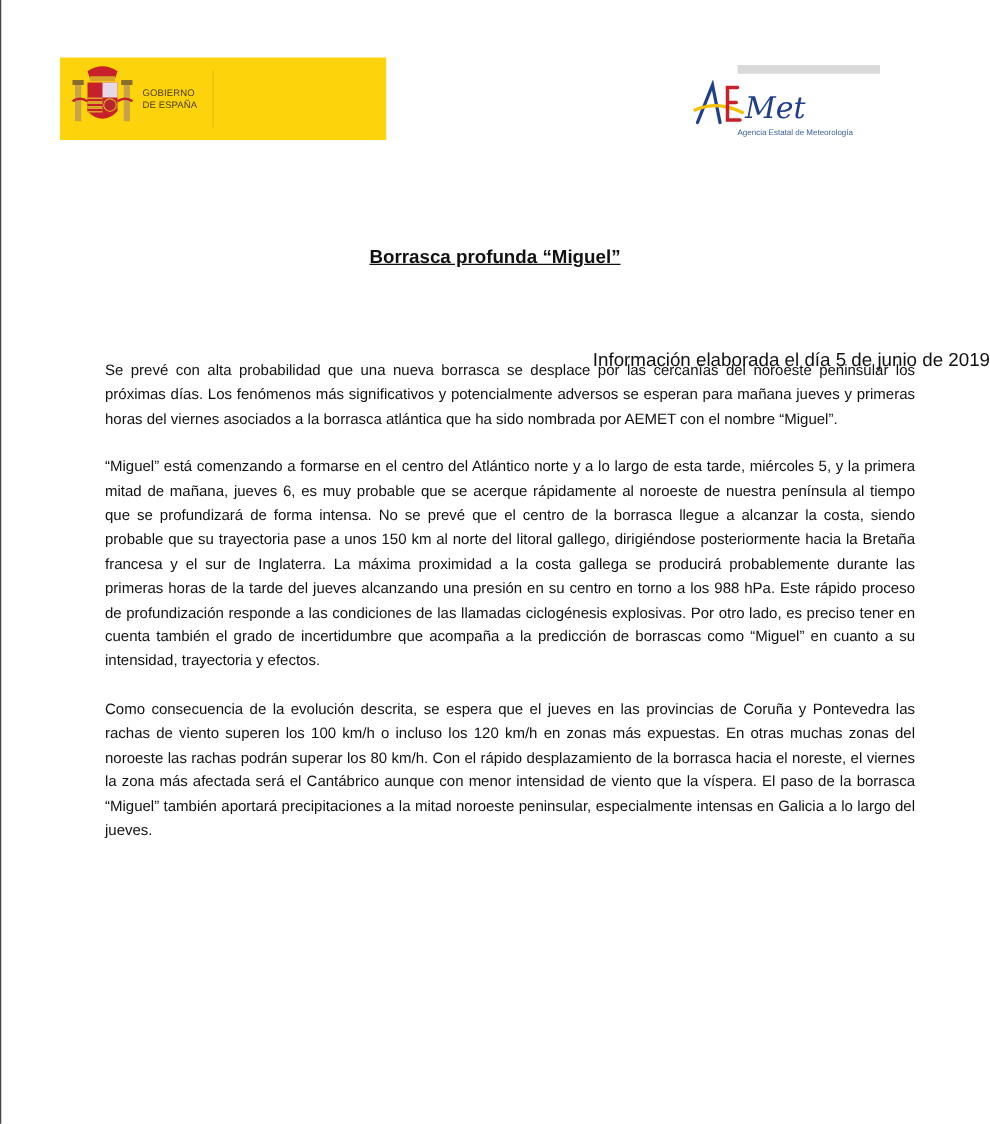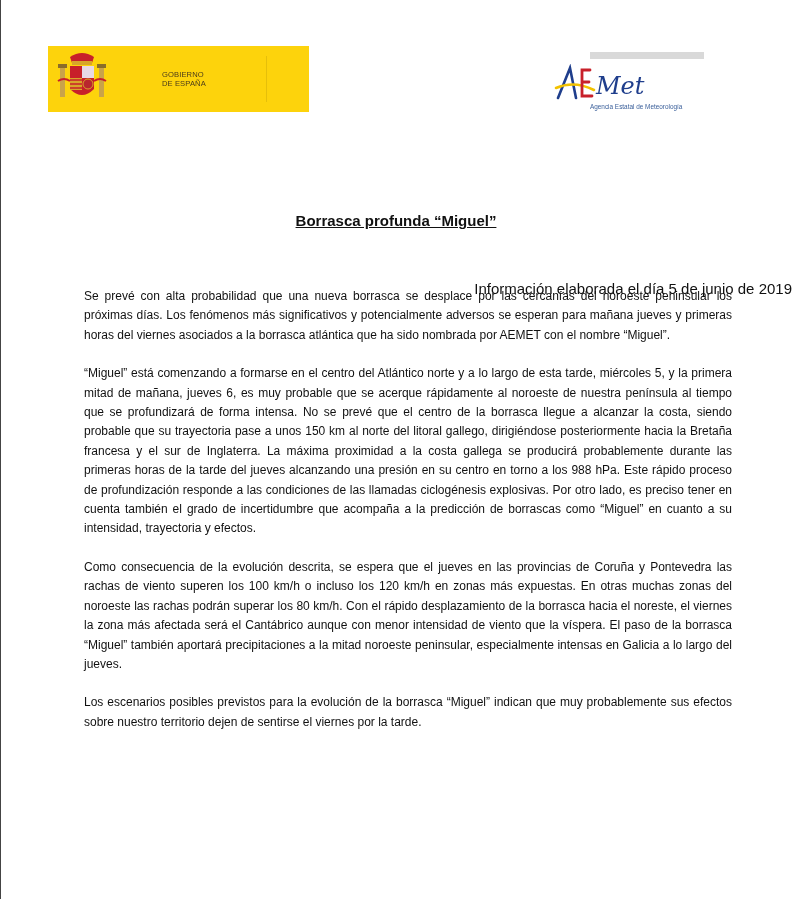--- a/index.html
+++ b/index.html
@@ -1,30 +1,30 @@
 <!DOCTYPE html>
 <html><head>
 <meta charset="utf-8">
 <style>
   html, body { margin: 0; padding: 0; background: #ffffff; }
   body { width: 792px; height: 899px; position: relative; overflow: hidden;
          font-family: "Liberation Sans", sans-serif; color: #111; }
   .left-edge { position: absolute; left: 0; top: 0; width: 1px; height: 899px; background: #444; }
   .gov-banner { position: absolute; left: 48px; top: 46px; width: 261px; height: 66px; background: #fdd30c;
-                display: flex; align-items: center; gap: 48px; }
+                display: flex; align-items: center; }
   .crest { width: 52px; height: 56px; margin-left: 8px; position: relative; }
   .crest svg { width: 52px; height: 56px; display: block; }
   .gov-text { font-size: 7.6px; line-height: 9px; color: #4a3b1a; margin-left: 6px; letter-spacing: 0.1px; }
   .gov-divider { width: 1px; height: 46px; background: #e6bf0a; margin-left: 12px; }
   .ministry-text { font-size: 7.6px; line-height: 9px; color: #4a3b1a; margin-left: 14px; letter-spacing: 0.1px; }
   .aemet-bar { position: absolute; left: 590px; top: 52px; width: 114px; height: 7px; background: #d9d9d9; }
   .aemet-logo { position: absolute; left: 554px; top: 64px; width: 110px; height: 48px; }
   .aemet-logo svg { width: 110px; height: 36px; display: block; }
   .aemet-sub { position: absolute; left: 590px; top: 103px; font-size: 6.4px; color: #3a5f9a; white-space: nowrap; }
-  .doc-title { position: absolute; left: 0; width: 792px; top: 212px; text-align: center;
+  .doc-title { position: absolute; left: 0; width: 792px; top: 197px; text-align: center;
                font-weight: bold; font-size: 15px; text-decoration: underline; color: #111; }
   .doc-date { position: absolute; left: 0; width: 792px; top: 232px; text-align: right; font-size: 15px; color: #111; margin-top: 48px; }
   .body { position: absolute; left: 84px; width: 648px; top: 287px; font-size: 12px; line-height: 19.4px;
           text-align: justify; color: #111; }
   .body p { margin: 0 0 19px 0; }
 </style>
 </head>
 <body>
 
 <div class="left-edge"></div>
@@ -65,14 +65,13 @@
 </div>
 <div class="aemet-sub">Agencia Estatal de Meteorología</div>
 
 <div class="doc-title">Borrasca profunda “Miguel”</div>
 <div class="doc-date">Información elaborada el día 5 de junio de 2019</div>
 
 <div class="body">
   <p>Se prevé con alta probabilidad que una nueva borrasca se desplace por las cercanías del noroeste peninsular los próximas días. Los fenómenos más significativos y potencialmente adversos se esperan para mañana jueves y primeras horas del viernes asociados a la borrasca atlántica que ha sido nombrada por AEMET con el nombre “Miguel”.</p>
   <p>“Miguel” está comenzando a formarse en el centro del Atlántico norte y a lo largo de esta tarde, miércoles 5, y la primera mitad de mañana, jueves 6, es muy probable que se acerque rápidamente al noroeste de nuestra península al tiempo que se profundizará de forma intensa. No se prevé que el centro de la borrasca llegue a alcanzar la costa, siendo probable que su trayectoria pase a unos 150 km al norte del litoral gallego, dirigiéndose posteriormente hacia la Bretaña francesa y el sur de Inglaterra. La máxima proximidad a la costa gallega se producirá probablemente durante las primeras horas de la tarde del jueves alcanzando una presión en su centro en torno a los 988 hPa. Este rápido proceso de profundización responde a las condiciones de las llamadas ciclogénesis explosivas. Por otro lado, es preciso tener en cuenta también el grado de incertidumbre que acompaña a la predicción de borrascas como “Miguel” en cuanto a su intensidad, trayectoria y efectos.</p>
   <p>Como consecuencia de la evolución descrita, se espera que el jueves en las provincias de Coruña y Pontevedra las rachas de viento superen los 100 km/h o incluso los 120 km/h en zonas más expuestas. En otras muchas zonas del noroeste las rachas podrán superar los 80 km/h. Con el rápido desplazamiento de la borrasca hacia el noreste, el viernes la zona más afectada será el Cantábrico aunque con menor intensidad de viento que la víspera. El paso de la borrasca “Miguel” también aportará  precipitaciones a la mitad noroeste peninsular, especialmente intensas en Galicia a lo largo del jueves.</p>
-  <p>Los escenarios posibles previstos para la evolución de la borrasca “Miguel” indican que muy probablemente sus efectos sobre nuestro territorio dejen de sentirse el viernes por la tarde.</p>
 </div>
 
 </body></html>

